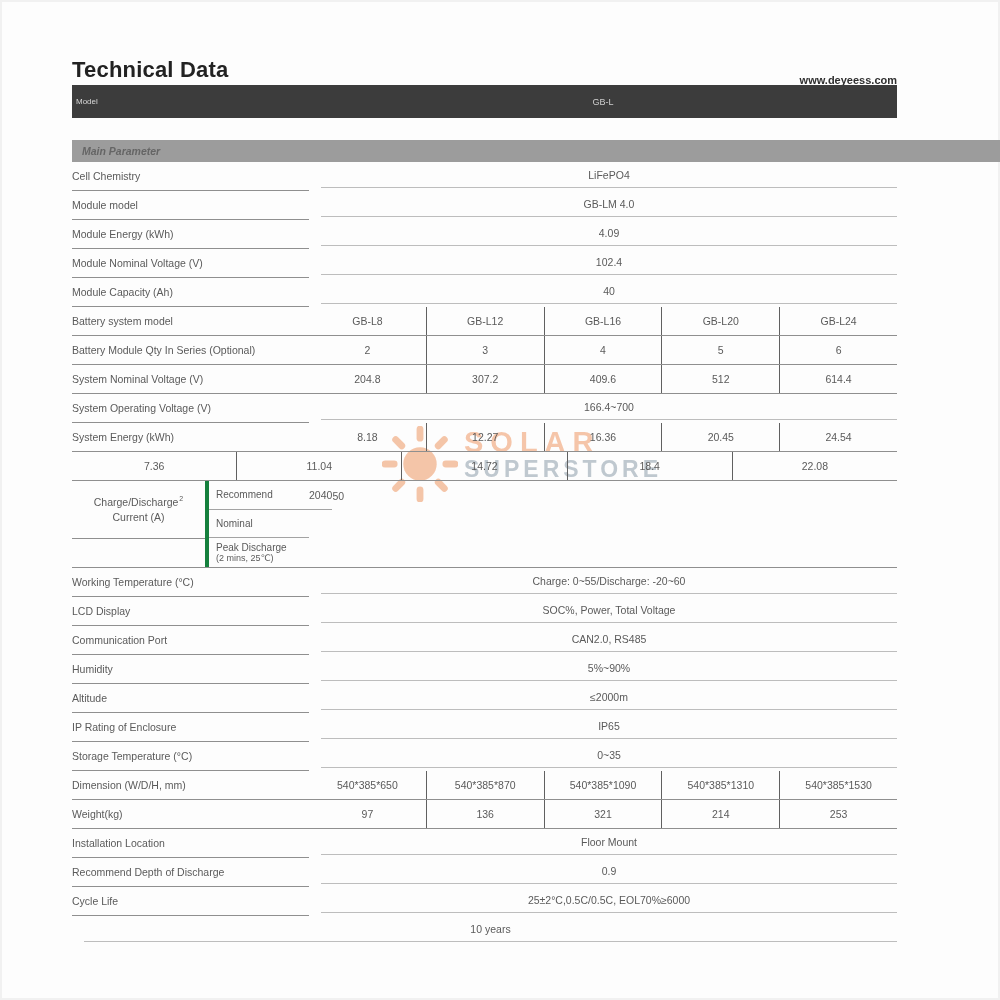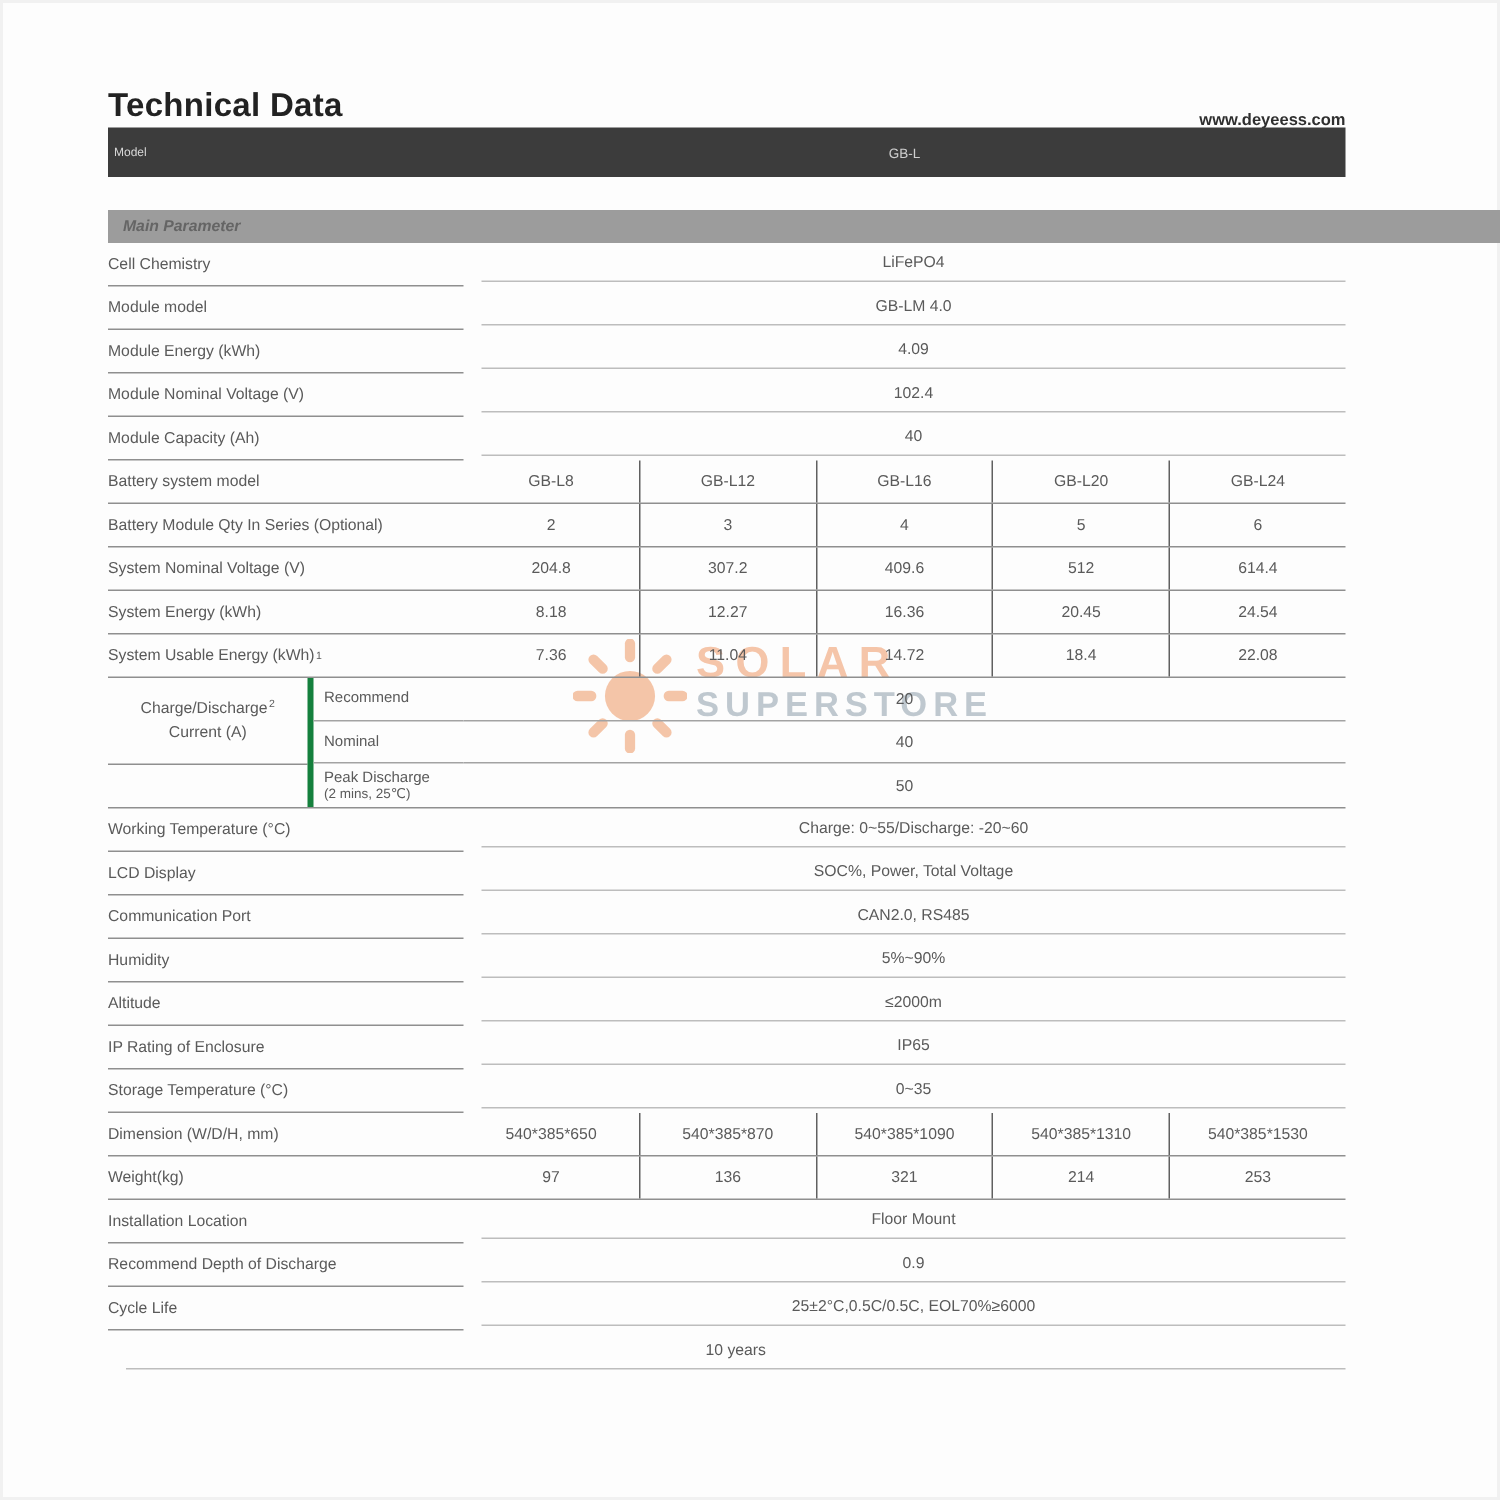--- a/index.html
+++ b/index.html
@@ -57,21 +57,21 @@
   .g-main { width:133px; display:flex; flex-direction:column; }
   .g-label { height:58px; display:flex; flex-direction:column; justify-content:center;
              align-items:center; text-align:center; border-bottom:1px solid #8f8f8f;
              line-height:1.5; }
   .g-subcol { width:104px; border-left:4px solid #15803d;
               display:flex; flex-direction:column; }
   .g-sub { height:29px; display:flex; flex-direction:column; justify-content:center;
            padding-left:7px; font-size:10px; border-bottom:1px solid #a3a3a3; }
   .g-sub:last-child { border-bottom:none; }
   .g-sub .l2 { font-size:9px; }
-  .g-vals { flex:1; display:flex; flex-direction:column; }
+  .g-vals { flex:1; display:flex; flex-direction:row; }
   .g-val { height:29px; display:flex; align-items:center; justify-content:center;
            border-bottom:1px solid #a3a3a3; }
   .g-val:last-child { border-bottom:none; }
 </style>
 </head>
 <body>
 
 <div class="page">
 
   <div class="title-row">
@@ -150,32 +150,35 @@
       <div class="row cols">
         <div class="lbl">System Nominal Voltage (V)</div>
         <div class="cells">
           <div class="cell">204.8</div>
           <div class="cell">307.2</div>
           <div class="cell">409.6</div>
           <div class="cell">512</div>
           <div class="cell">614.4</div>
         </div>
       </div>
+      <div class="row">
+        <div class="lbl">System Operating  Voltage (V)</div>
+        <div class="val">166.4~700</div>
+      </div>
       <div class="row cols">
         <div class="lbl">System Energy (kWh)</div>
         <div class="cells">
           <div class="cell">8.18</div>
           <div class="cell">12.27</div>
           <div class="cell">16.36</div>
           <div class="cell">20.45</div>
           <div class="cell">24.54</div>
         </div>
       </div>
       <div class="row cols">
-        <div class="lbl">System Usable Energy (kWh)<sup>1</sup></div>
         <div class="cells">
           <div class="cell">7.36</div>
           <div class="cell">11.04</div>
           <div class="cell">14.72</div>
           <div class="cell">18.4</div>
           <div class="cell">22.08</div>
         </div>
       </div>
       <div class="group">
         <div class="g-main">

